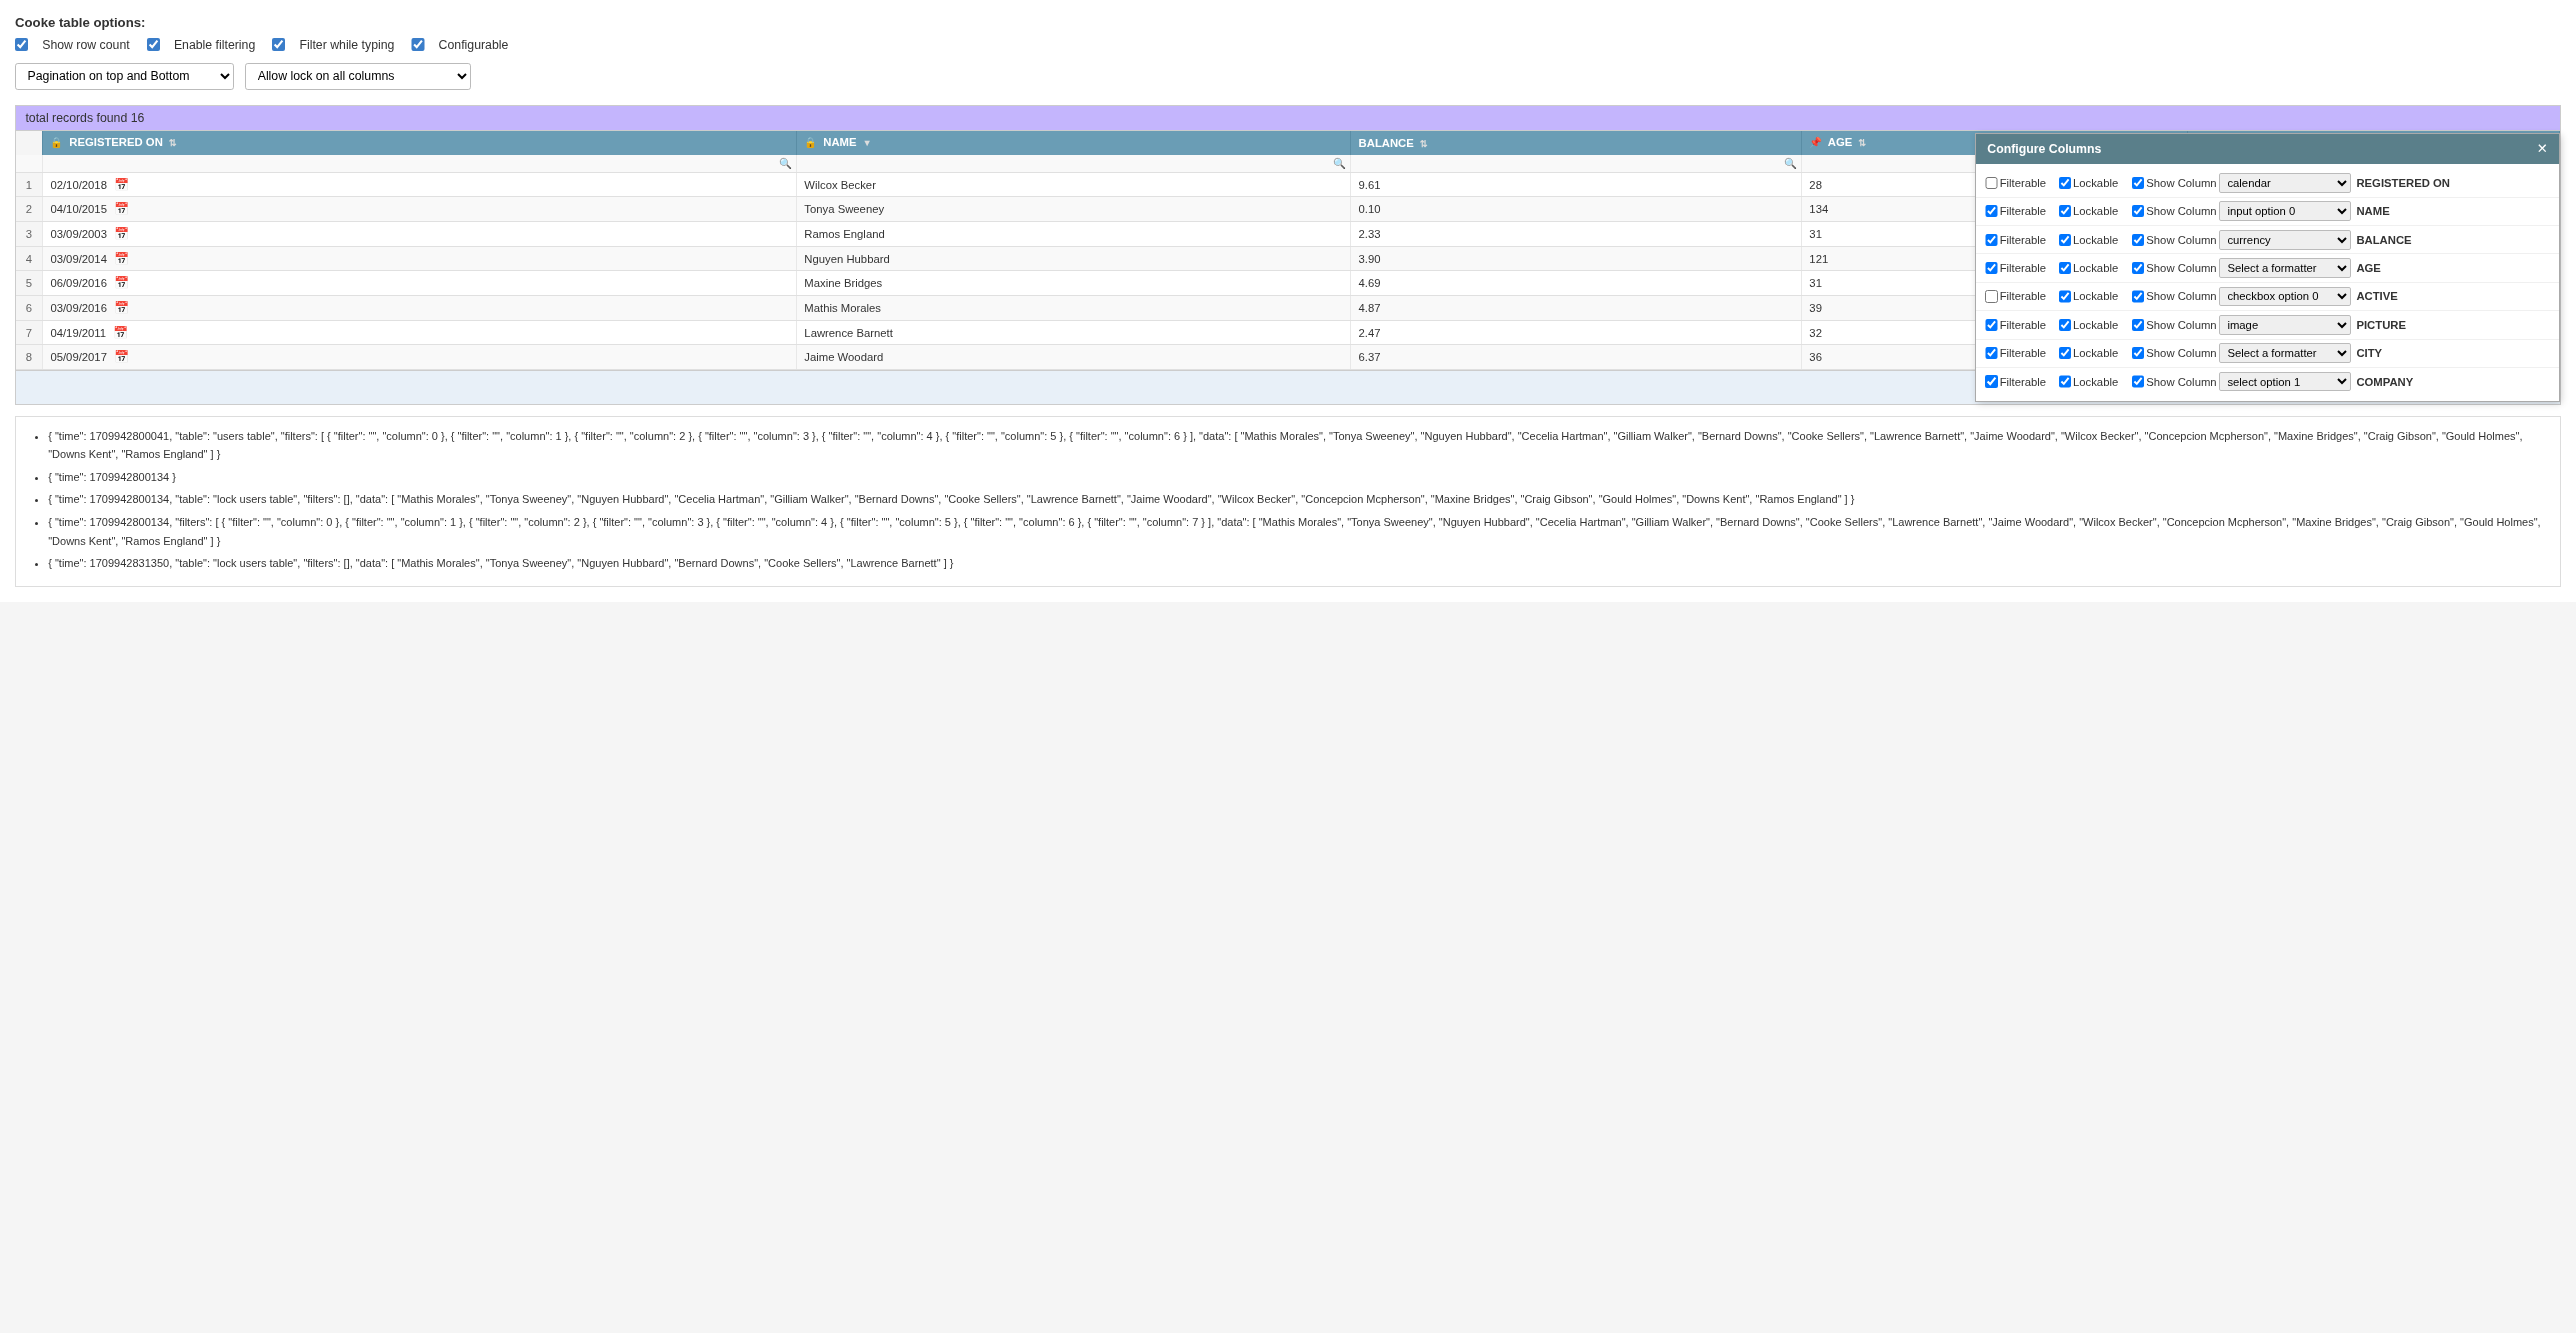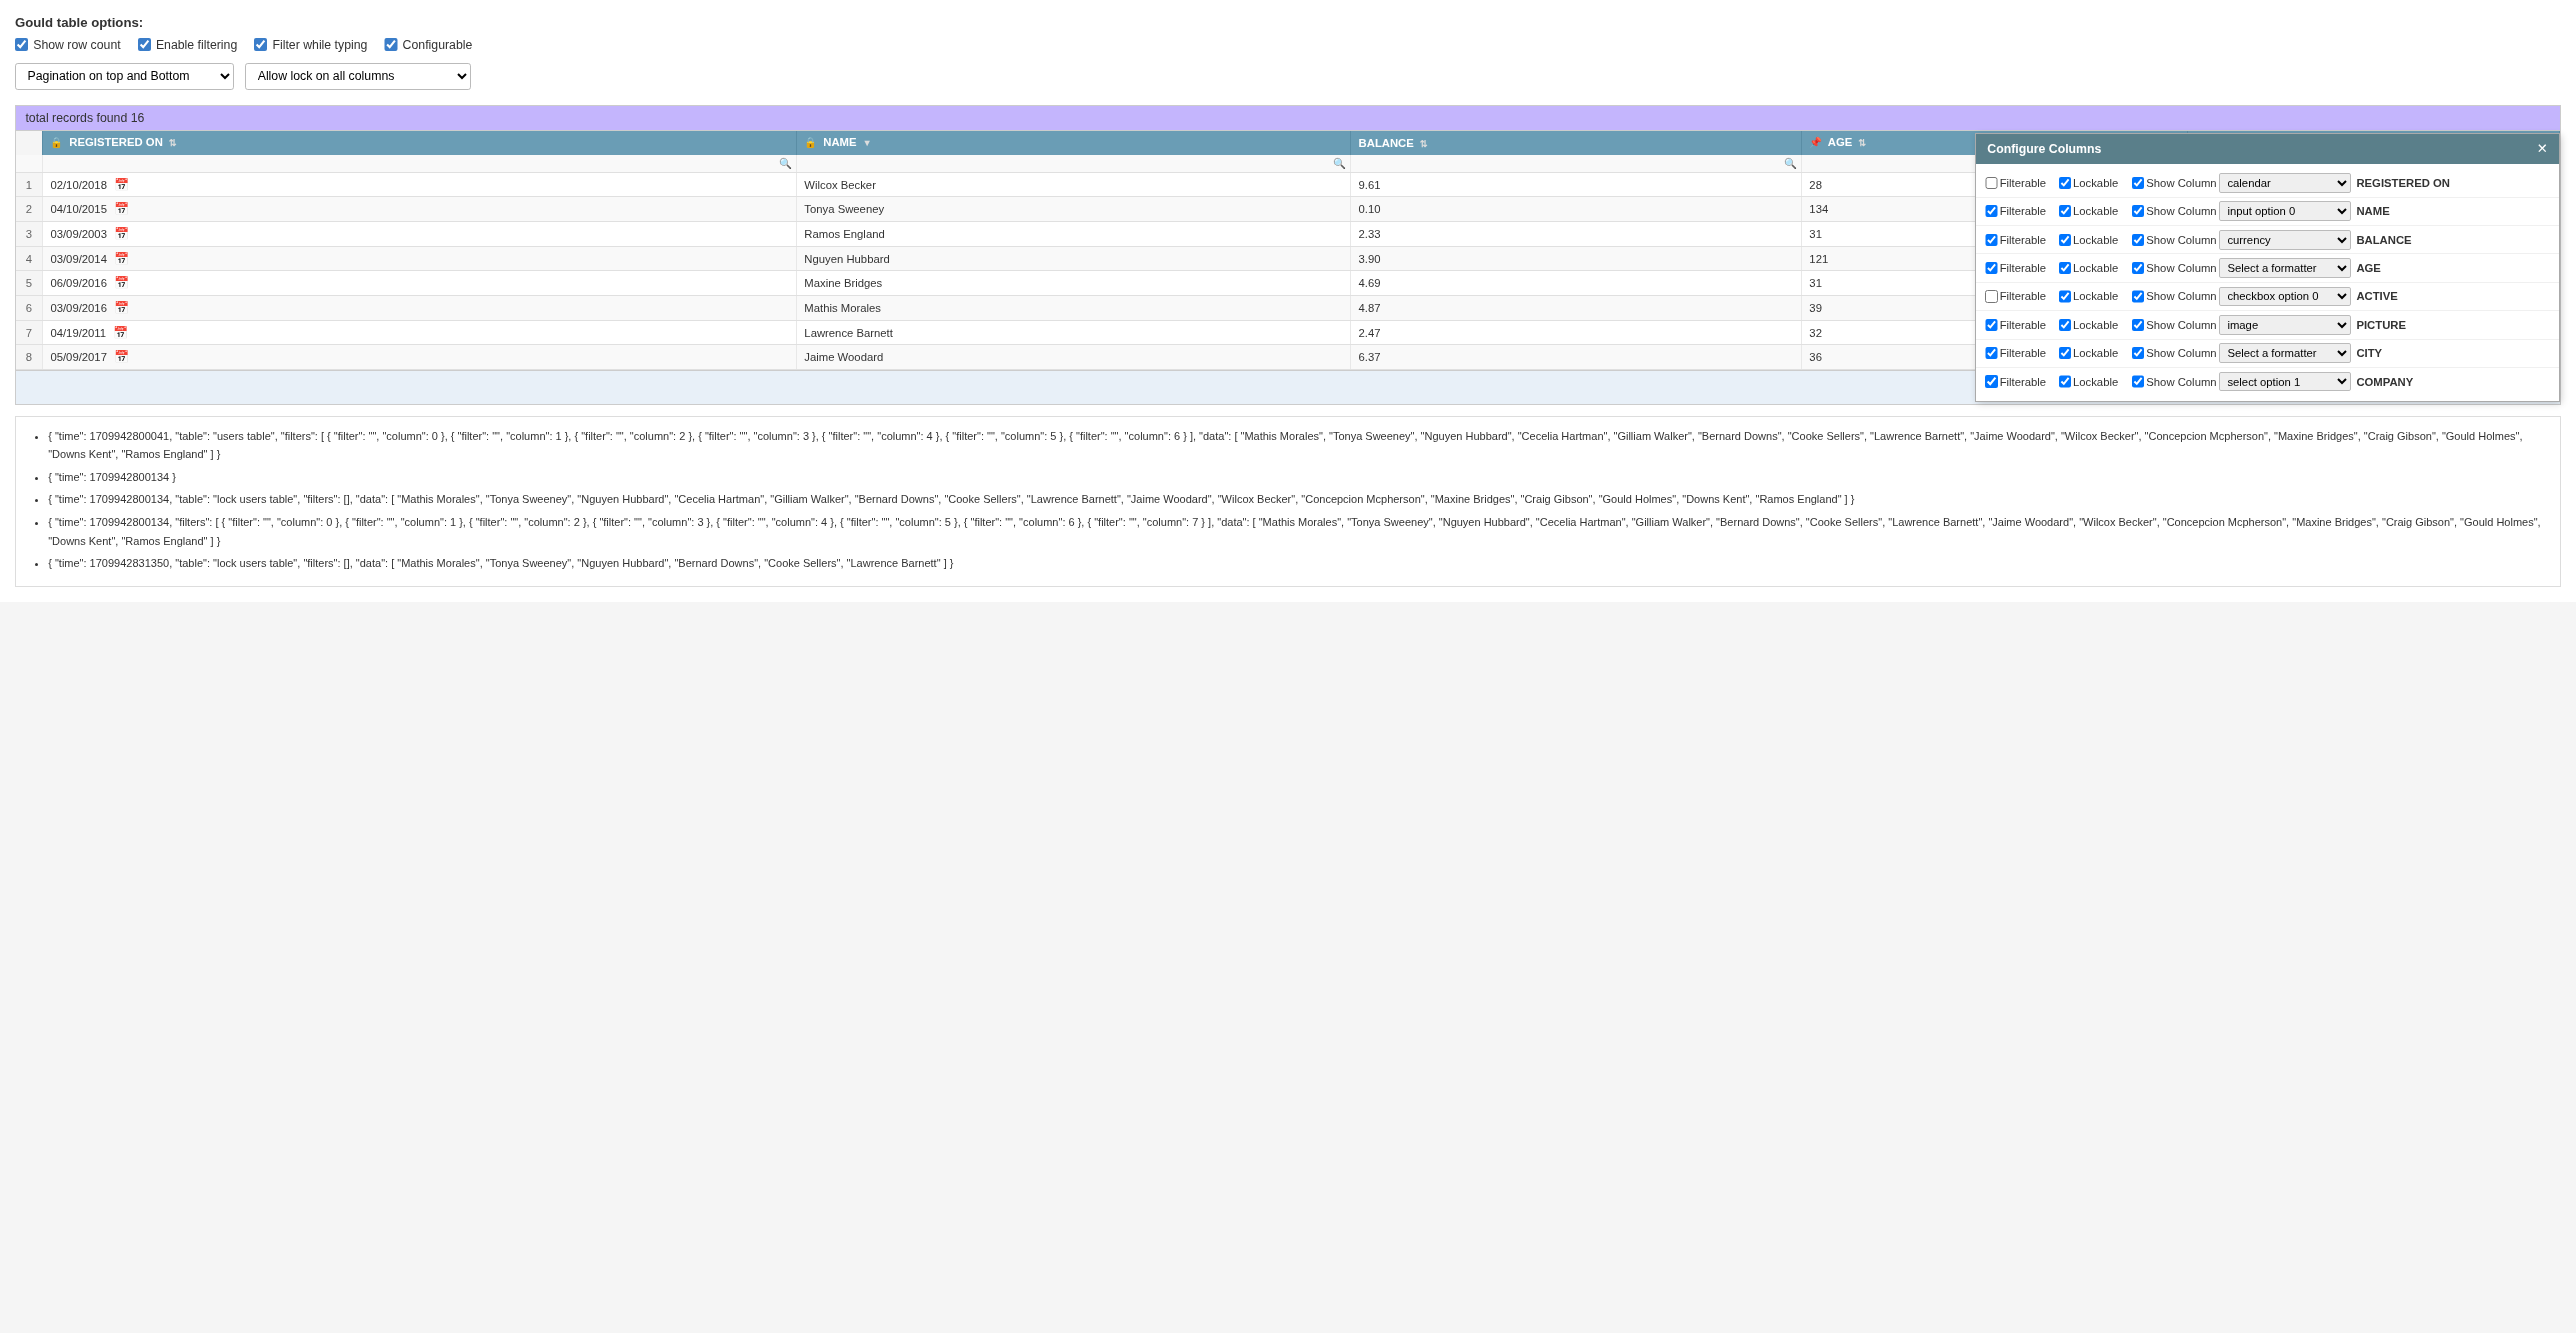--- a/index.html
+++ b/index.html
@@ -3,21 +3,21 @@
   <meta charset="utf-8">
   <style>
     * { box-sizing: border-box; margin: 0; padding: 0; }
     body { font-family: Arial, sans-serif; font-size: 12.3px; background: #f5f5f5; color: #333; }
 
     .page-wrapper { background: #fff; padding: 15px; }
 
     .lock-options-label { font-size: 13.2px; font-weight: bold; margin-bottom: 7.5px; }
 
     .checkboxes-row { display: flex; align-items: center; gap: 17px; margin-bottom: 11.3px; flex-wrap: wrap; }
-    .checkbox-item { display: flex; align-items: center; gap: 5px; font-size: 12.3px; }
+    .checkbox-item { display: flex; align-items: center; gap: 14px; font-size: 12.3px; }
     .checkbox-item input[type="checkbox"] { width: 13.2px; height: 13.2px; accent-color: #3a7dc9; }
 
     .dropdowns-row { display: flex; align-items: center; gap: 11.3px; margin-bottom: 15px; }
     .dropdown-select { padding: 4.7px 26.4px 4.7px 7.5px; border: 0.9px solid #bbb; border-radius: 2.8px; font-size: 12.3px; background: #fff; appearance: auto; min-width: 170px; }
 
     .table-section { border: 0.9px solid #ccc; position: relative; }
 
     .total-records-bar { background: #c4b5fd; padding: 4.7px 9.4px; font-size: 12.3px; border-bottom: 0.9px solid #ccc; }
 
     .data-table { width: 100%; border-collapse: collapse; }
@@ -93,21 +93,21 @@
 
     .cal-icon { font-size: 12.3px; color: #555; margin-left: 3.8px; }
 
     thead tr:first-child th { position: relative; }
   </style>
 </head>
 <body>
 
 <div class="page-wrapper">
 
-  <div class="lock-options-label">Gould table options:</div>
+  <div class="lock-options-label">Cooke table options:</div>
 
   <div class="checkboxes-row">
     <label class="checkbox-item">
       <input type="checkbox" checked="" style="">
       <span>Show row count</span>
     </label>
     <label class="checkbox-item">
       <input type="checkbox" checked="" style="">
       <span>Enable filtering</span>
     </label>

